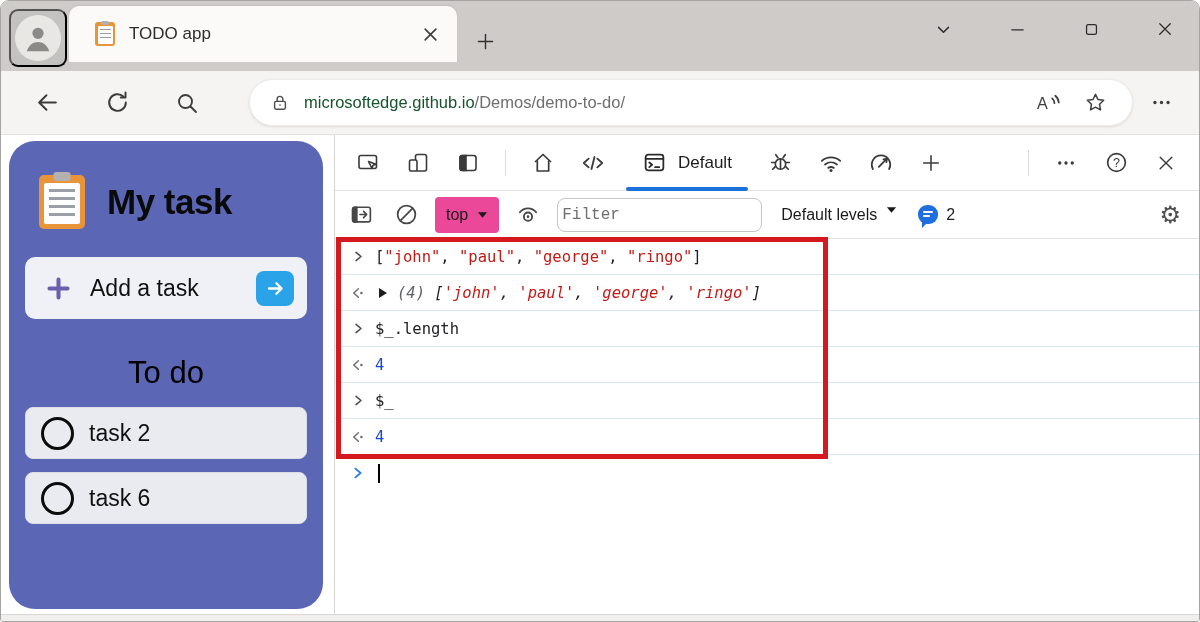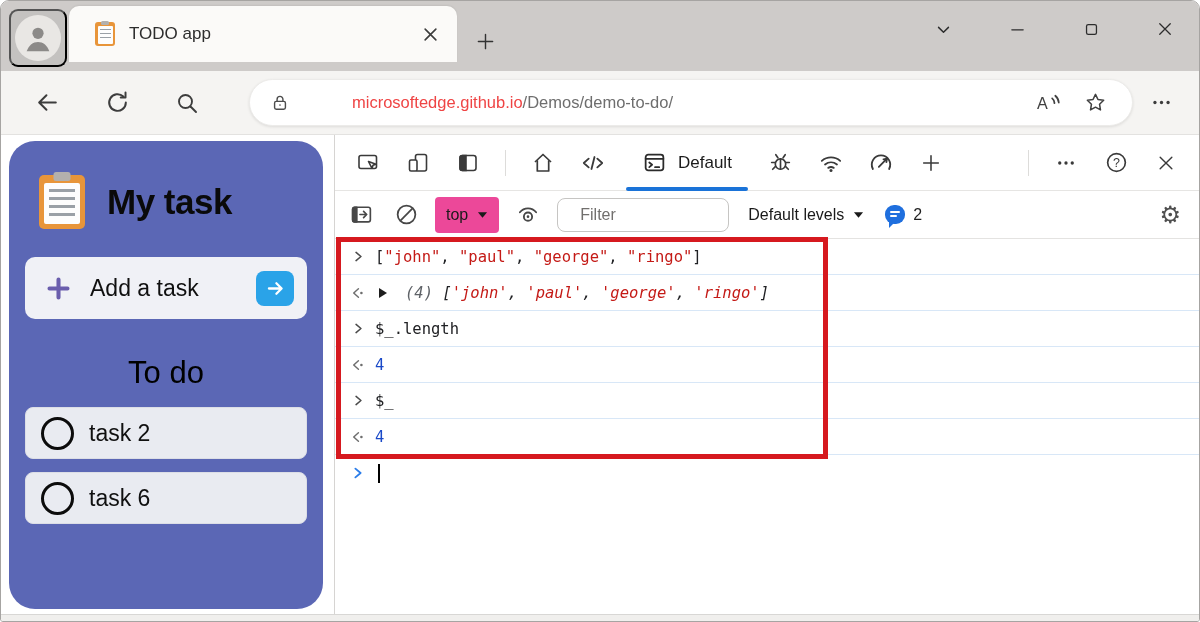--- a/index.html
+++ b/index.html
@@ -25,21 +25,21 @@
   .win-controls .icon-btn { width:40px; height:40px; color:#2c2c2c; }
 
   
   .navbar { height:64px; background:#f5f4f2; border-bottom:1px solid #e3e2e0;
     display:flex; align-items:center; padding-left:24px; }
   .nav-btn { width:44px; height:44px; color:#3d3d3d; margin-right:26px; }
   .urlbar { margin-left:14px; width:884px; height:47px; border-radius:24px; background:#fff;
     border:1px solid #ecebe9; box-shadow:0 1px 3px rgba(0,0,0,.10);
     display:flex; align-items:center; padding:0 20px; gap:14px; }
   .url-text { flex:1; font-size:16.5px; white-space:nowrap; overflow:hidden; }
-  .url-host { color:#ef4444;margin-left:48px; } .url-path { color:#6e6e6e; }
+  .url-host { color:#14532d; } .url-path { color:#6e6e6e; }
   .url-action { width:34px; height:34px; color:#414141; }
   .more-btn { margin-left:auto; margin-right:20px; width:36px; height:36px; color:#3c3c3c; }
 
   
   .content { display:flex; height:479px; }
   .page { width:333px; background:#fff; position:relative; }
 
   
   .todo-panel { position:absolute; left:8px; top:6px; width:314px; height:468px;
     background:#5b67b5; border-radius:26px; }
@@ -81,39 +81,39 @@
     border-radius:2px; background:var(--accent,#1a73d8); }
   .dt-right { margin-left:auto; display:flex; align-items:center; gap:4px; }
 
   .console-toolbar { height:48px; display:flex; align-items:center; gap:13px; padding:0 18px 0 10px;
     border-bottom:1px solid #e4e3e1; flex-shrink:0; }
   .ctb { width:32px; height:32px; color:#474747; }
   .ctx-pill { height:36px; background:#ec4899; border-radius:4px; display:flex; align-items:center;
     gap:9px; padding:0 11px; border:none; }
   .ctx-label { font-size:16px; color:#1a1a1a; }
   .caret { width:11px; height:8px; }
-  .filter-input { width:172px; height:34px; border:1.5px solid #c6c5c3; border-radius:8px;
-    padding:0 22px; font-size:16px; color:#333; font-family:Liberation Sans, sans-serif; outline:none; background:#fff; }
+  .filter-input { width:205px; height:34px; border:1.5px solid #c6c5c3; border-radius:8px;
+    padding:0 4px; font-size:16px; color:#333; font-family:Liberation Mono, monospace; outline:none; background:#fff; }
   .filter-input::placeholder { color:#716f6d; }
-  .levels { display:flex; align-items:center; gap:9px; margin-left:6px; background:none; border:none; }
+  .levels { display:flex; gap:9px; margin-left:6px; background:none; border:none; }
   .levels-label { font-size:16px; color:#1a1a1a; }
   .issues { display:flex; align-items:center; gap:8px; margin-left:8px; background:none; border:none; }
   .bubble { width:20px; height:19px; position:relative; background:#1f6fde; border-radius:9px; }
   .bubble::before { content:""; position:absolute; left:4px; bottom:-4px; border:4px solid transparent;
     border-top-color:#1f6fde; border-left-color:#1f6fde; }
   .bubble i { position:absolute; left:5px; right:5px; height:2px; background:#fff; border-radius:1px; }
   .bubble i:nth-child(1){ top:6px; } .bubble i:nth-child(2){ top:10px; right:8px; }
   .issues-count { font-size:16px; color:#1f1f1f; }
   .gear-btn { margin-left:auto; font-size:24px; color:#4f4f4f; line-height:1; background:none; border:none; }
 
   .console-log { flex:1; position:relative; font-family:"DejaVu Sans Mono", monospace; font-size:15.5px; }
   .c-row { height:36px; display:flex; align-items:center; border-bottom:1px solid #d8e7f7; padding-left:13px; }
   .gut { width:20px; display:flex; justify-content:center; flex-shrink:0; margin-right:7px; }
   .tk-punct { color:#202124; } .tk-string { color:#c41a16; } .tk-paren { color:#5f6368; } .tk-number { color:#1a49c8; }
-  .it { font-style:italic;margin-left:8px; }
+  .it { font-style:italic; }
   .disc { margin:0 9px 0 3px; display:flex; }
   .prompt-row { height:36px; display:flex; align-items:center; padding-left:13px; }
   .cursor { width:1.5px; height:19px; background:#000; margin-left:3px; }
   .highlight-box { position:absolute; left:1px; top:102px; width:492px; height:222px;
     border:5px solid #d6191f; pointer-events:none; z-index:5; }
 
   .bottom-strip { height:7px; background:#f0efed; border-top:1px solid #d8d7d5; }
 
   svg { display:block; }
 </style>

